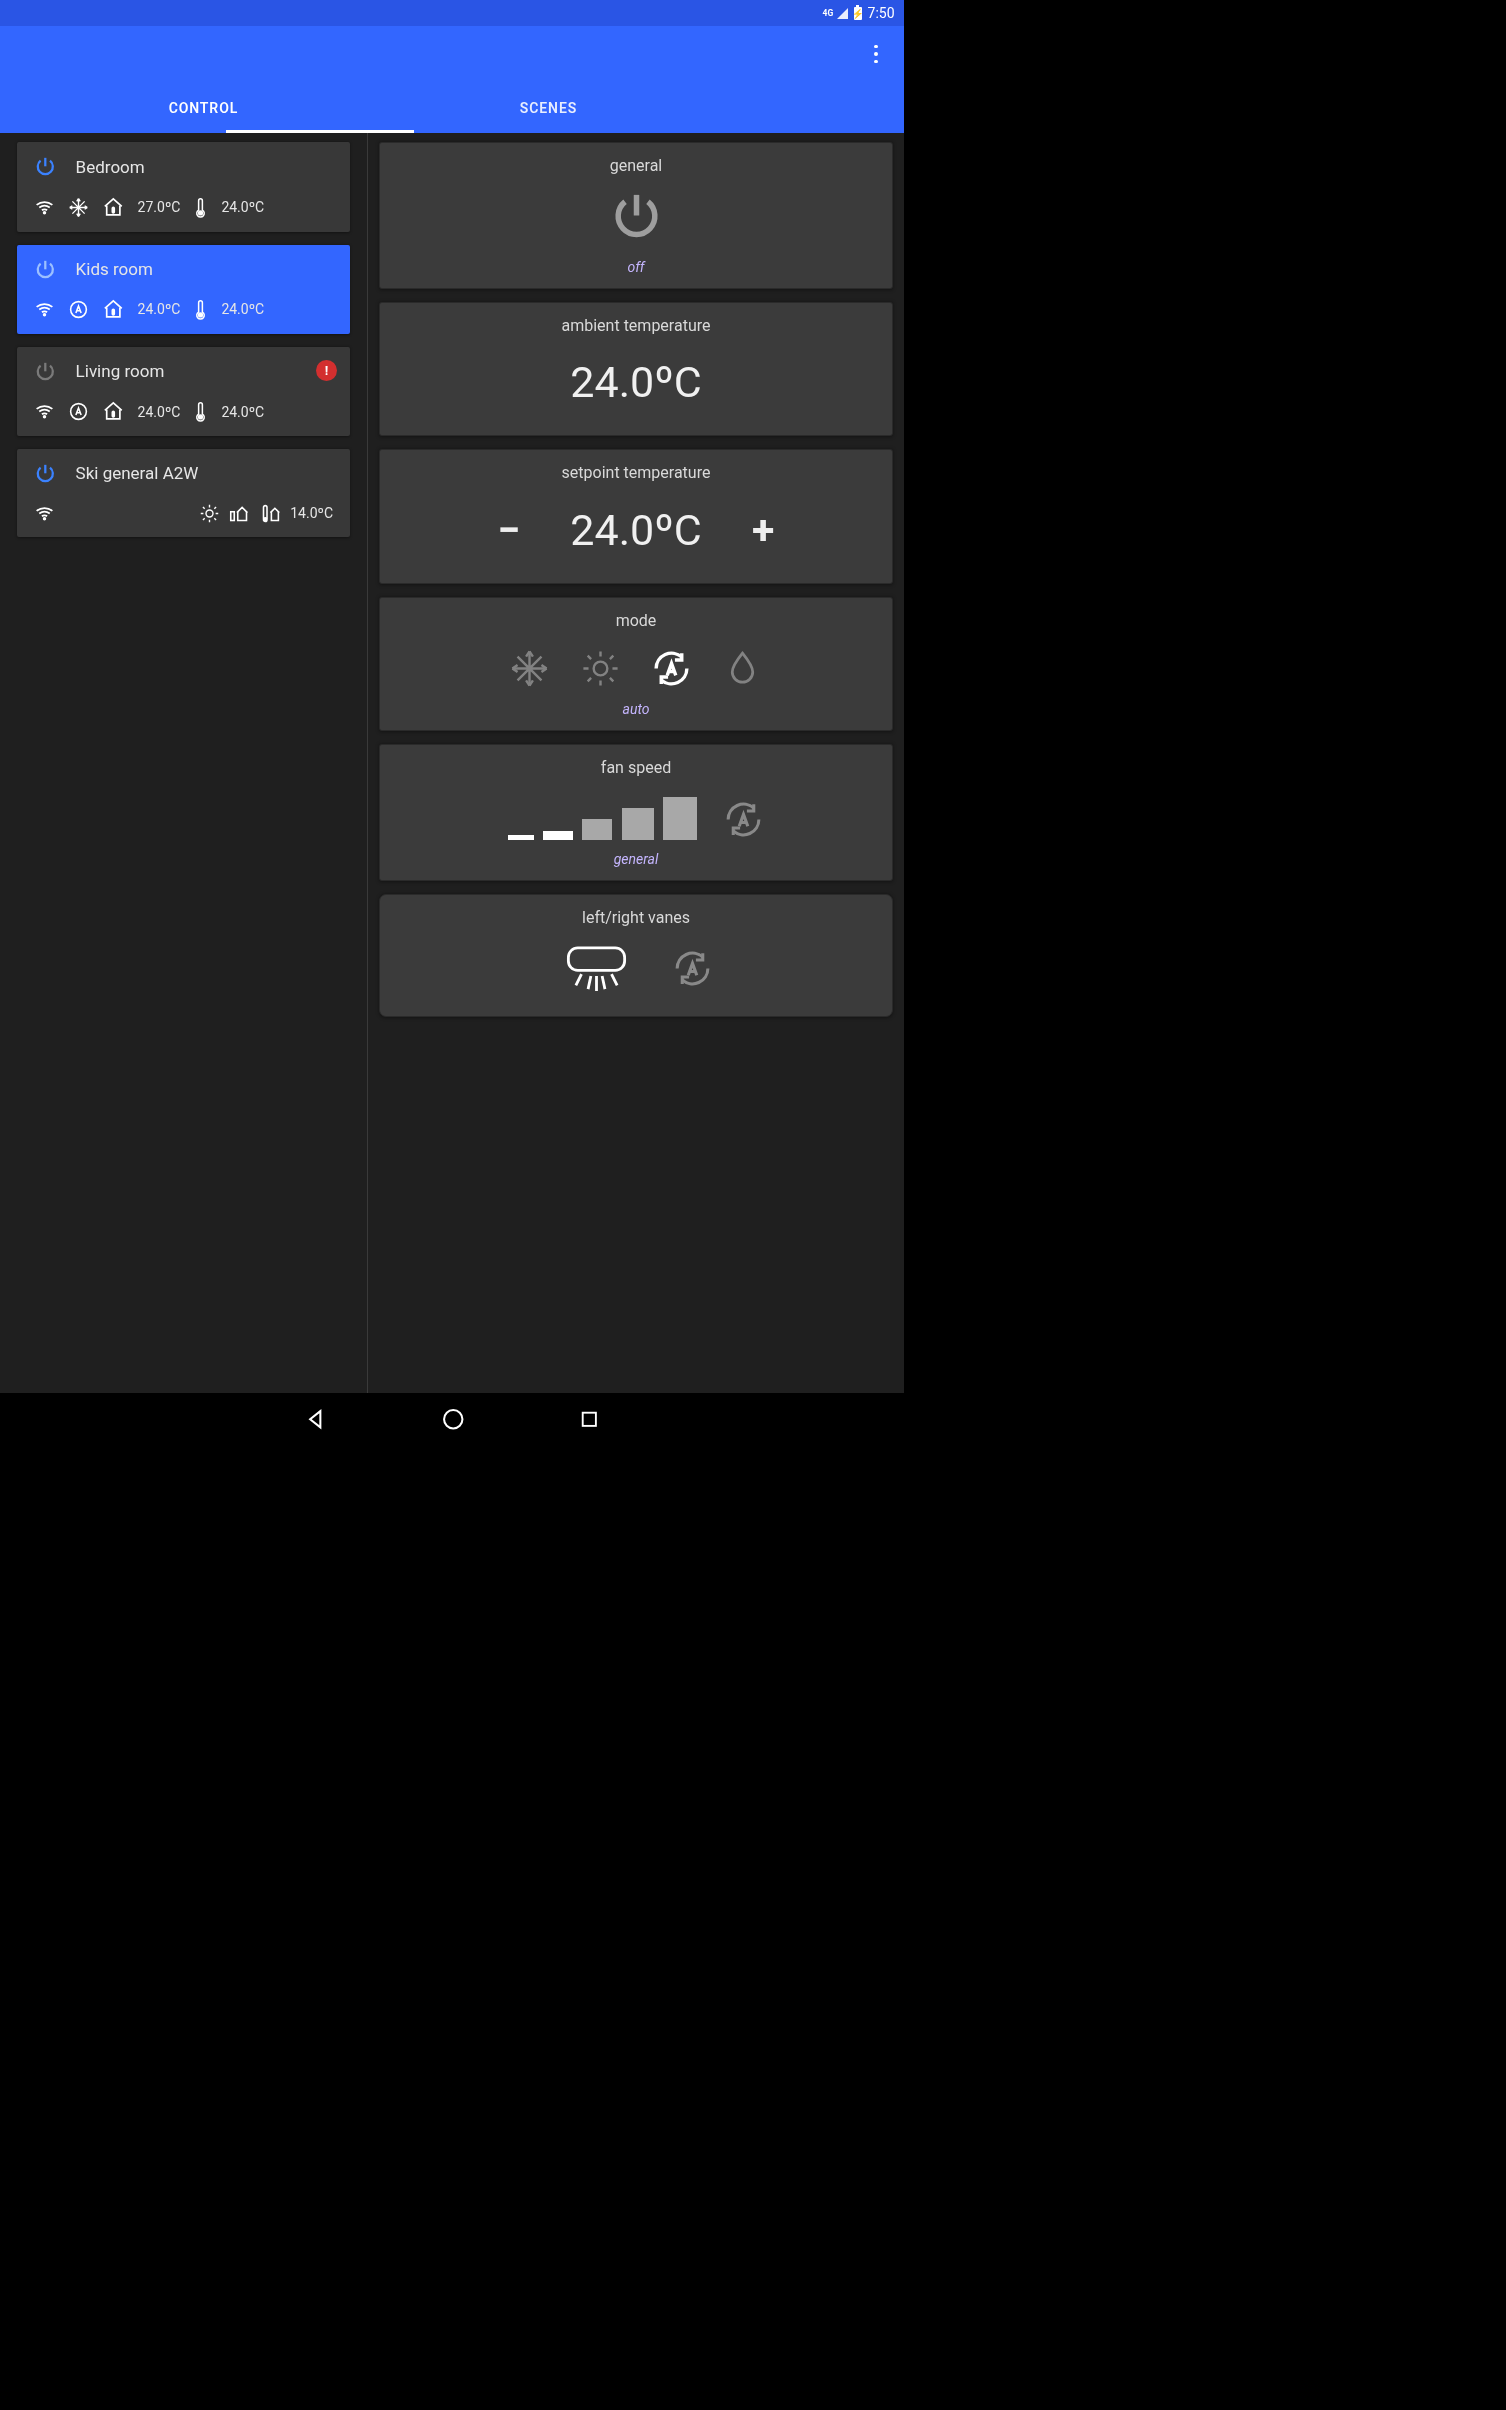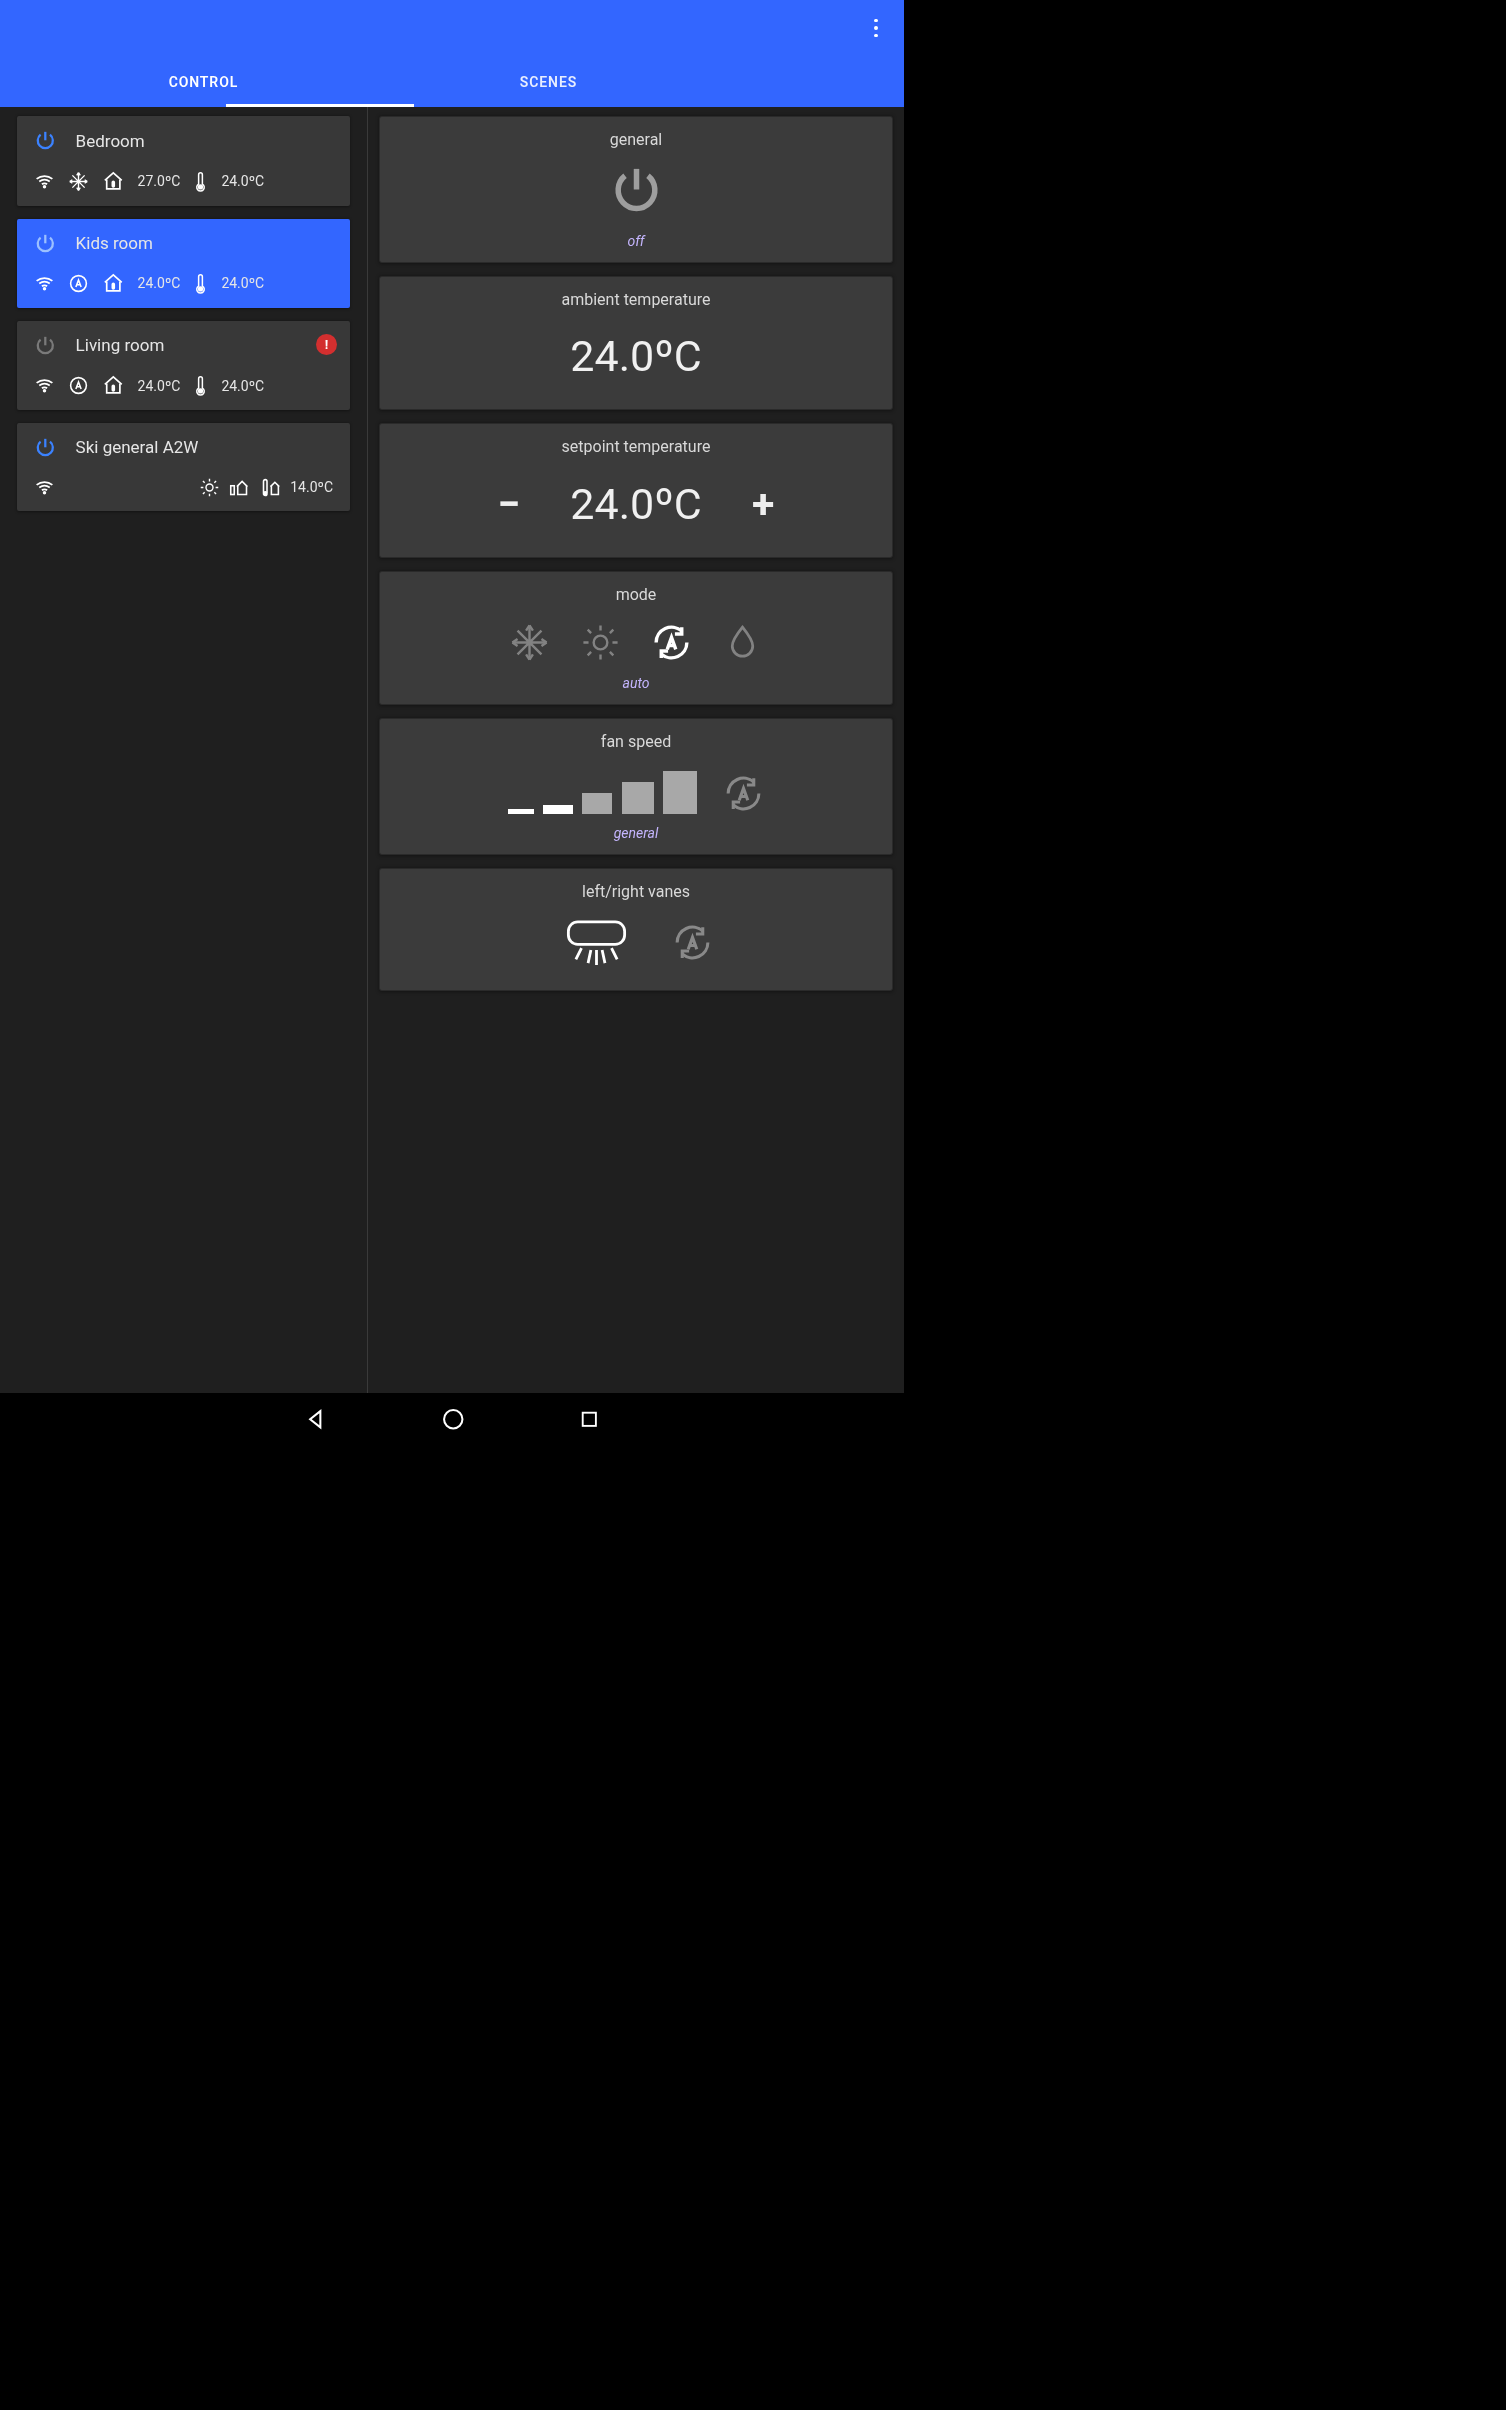--- a/index.html
+++ b/index.html
@@ -72,20 +72,28 @@
   .navbtn svg{display:block;}
 
   
   ::-webkit-scrollbar{width:0;height:0;}
 </style>
 </head>
 <body>
 
 <div class="screen">
 
+  <div class="status-bar">
+    <span class="sig">4G</span>
+    <span class="tri"></span>
+    <span class="batt">
+        <span class="bolt">⚡</span>
+      </span>
+    <span>7:50</span>
+  </div>
 
   <div class="app-bar">
     <div class="kebab">
         <span></span>
         <span></span>
         <span></span>
       </div>
   </div>
 
   <div class="tabs">
@@ -353,21 +361,21 @@
                 <path d="M3 12a9 9 0 0 1 15-6.7"></path>
                 <path d="M21 12a9 9 0 0 1-15 6.7"></path>
                 <path d="M18 3v4h-4M6 21v-4h4"></path>
                 <path d="M9.5 16l2.5-7 2.5 7M10.3 13.8h3.4"></path>
               </svg>
             </span>
         </div>
         <div class="status">general</div>
       </div>
 
-      <div class="card" style="margin-bottom:16px;">
+      <div class="card" style="margin-bottom:16px;border-radius:7px;">
         <div class="title">left/right vanes</div>
         <div class="vanes-row">
           <span class="ico">
             <svg width="75" height="53" viewBox="0 0 80 56" fill="none" stroke="#fff" stroke-width="3">
                 <rect x="10" y="6" width="60" height="24" rx="10"></rect>
                 <path d="M24 34l-6 12M34 36l-3 14M46 36l3 14M56 34l6 12M40 36v16"></path>
               </svg>
           </span>
           <span class="ico" style="opacity:.6">
               <svg width="41" height="41" viewBox="0 0 24 24" fill="none" stroke="#bdbdbd" stroke-width="1.8">

